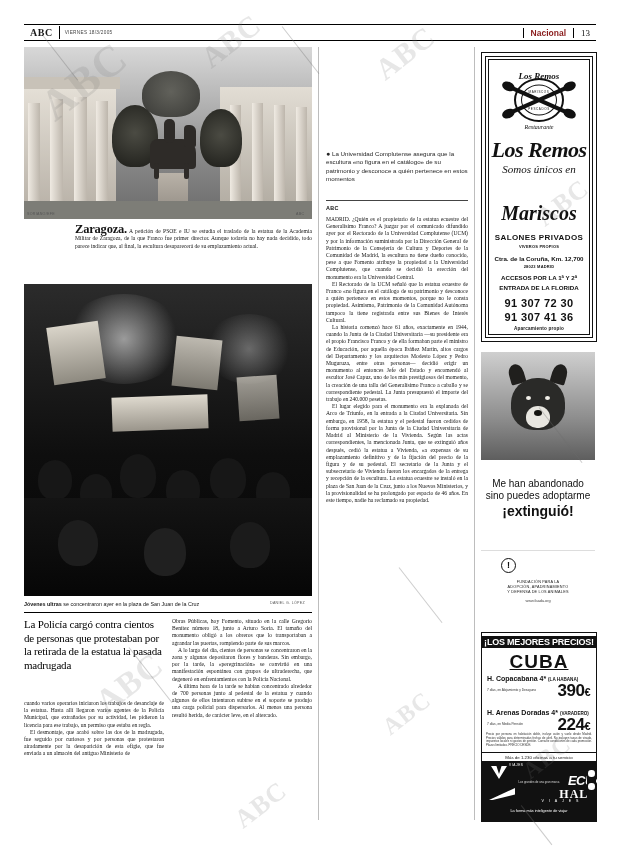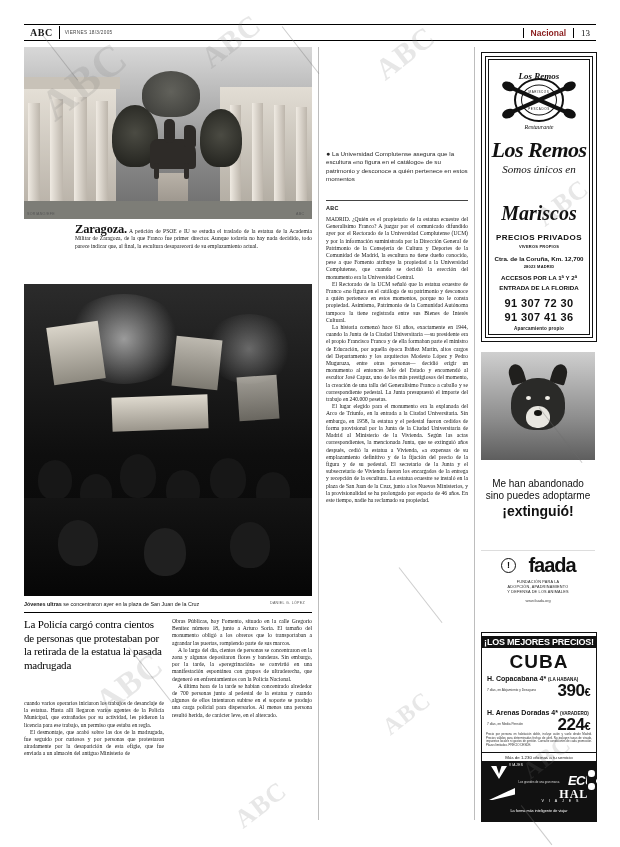--- a/index.html
+++ b/index.html
@@ -324,21 +324,21 @@
       <div style="position:absolute;left:50%;top:21px;transform:translateX(-50%);
            font-family:'Liberation Sans',sans-serif;font-size:3px;letter-spacing:.6px;color:#111;">MARISCOS</div>
       <div style="position:absolute;left:50%;top:38px;transform:translateX(-50%);
            font-family:'Liberation Sans',sans-serif;font-size:3px;letter-spacing:.6px;color:#111;">PESCADOS</div>
     </div>
 
     <div class="remos-script" style="top:84px;">Los Remos</div>
     <div class="remos-sub" style="top:110px;">Somos únicos en</div>
     <div class="remos-big" style="top:150px;">Mariscos</div>
 
-    <div class="remos-line" style="top:180px;font-size:8px;letter-spacing:.4px;">PRECIOS PRIVADOS</div>
+    <div class="remos-line" style="top:180px;font-size:8px;letter-spacing:.4px;">SALONES PRIVADOS</div>
     <div class="remos-line ad-tiny" style="top:191px;">VIVEROS PROPIOS</div>
     <div class="remos-line" style="top:202px;font-size:6.2px;">Ctra. de la Coruña, Km. 12,700</div>
     <div class="remos-line ad-tiny" style="top:211px;">28023 MADRID</div>
     <div class="remos-line" style="top:221px;font-size:6.2px;">ACCESOS POR LA 1ª Y 2ª</div>
     <div class="remos-line" style="top:231px;font-size:6.2px;">ENTRADA DE LA FLORIDA</div>
     <div class="remos-line" style="top:244px;font-size:11px;letter-spacing:.4px;">91 307 72 30</div>
     <div class="remos-line" style="top:258px;font-size:11px;letter-spacing:.4px;">91 307 41 36</div>
     <div class="remos-line ad-tiny" style="top:273px;font-size:4.6px;">Aparcamiento propio</div>
   </div>
 
@@ -354,32 +354,31 @@
            width:8px;height:6px;background:#14130f;border-radius:50%;"></div>
     </div>
 
     <div class="faada-l1" style="top:126px;">Me han abandonado</div>
     <div class="faada-l1" style="top:138px;">sino puedes adoptarme</div>
     <div class="faada-l2" style="top:151px;font-size:14px;">¡extinguió!</div>
 
     <div style="position:absolute;left:0;right:0;top:198px;height:1px;background:#ddd;"></div>
 
     <div class="faada-mark" style="left:20px;top:206px;">!</div>
-    <div class="faada-brand" style="top:202px;padding-left:14px;">faada</div>
 
     <div class="faada-desc" style="top:228px;">FUNDACIÓN PARA LA</div>
     <div class="faada-desc" style="top:233px;">ADOPCIÓN, APADRINAMIENTO</div>
     <div class="faada-desc" style="top:238px;">Y DEFENSA DE LOS ANIMALES</div>
     <div class="faada-web" style="top:247px;">www.faada.org</div>
   </div>
 
   <div class="ad ad-travel" style="left:481px;top:632px;width:114px;height:188px;">
     <div class="tv-band" style="top:3px;height:12px;line-height:12px;">¡LOS MEJORES PRECIOS!</div>
 
-    <div class="tv-cuba" style="top:18px;">CUBA</div>
+    <div class="tv-cuba" style="top:18px;text-decoration:underline;">CUBA</div>
 
     <div class="tv-hotel" style="left:5px;top:42px;">
       <span>H. Copacabana 4*</span>
       <span class="city">(LA HABANA)</span>
     </div>
     <div class="tv-note" style="left:5px;top:55px;width:50px;">7 días, en Alojamiento y Desayuno</div>
     <div class="tv-price" style="top:48px;">
       <span>390</span><span class="eu">€</span>
     </div>
 

